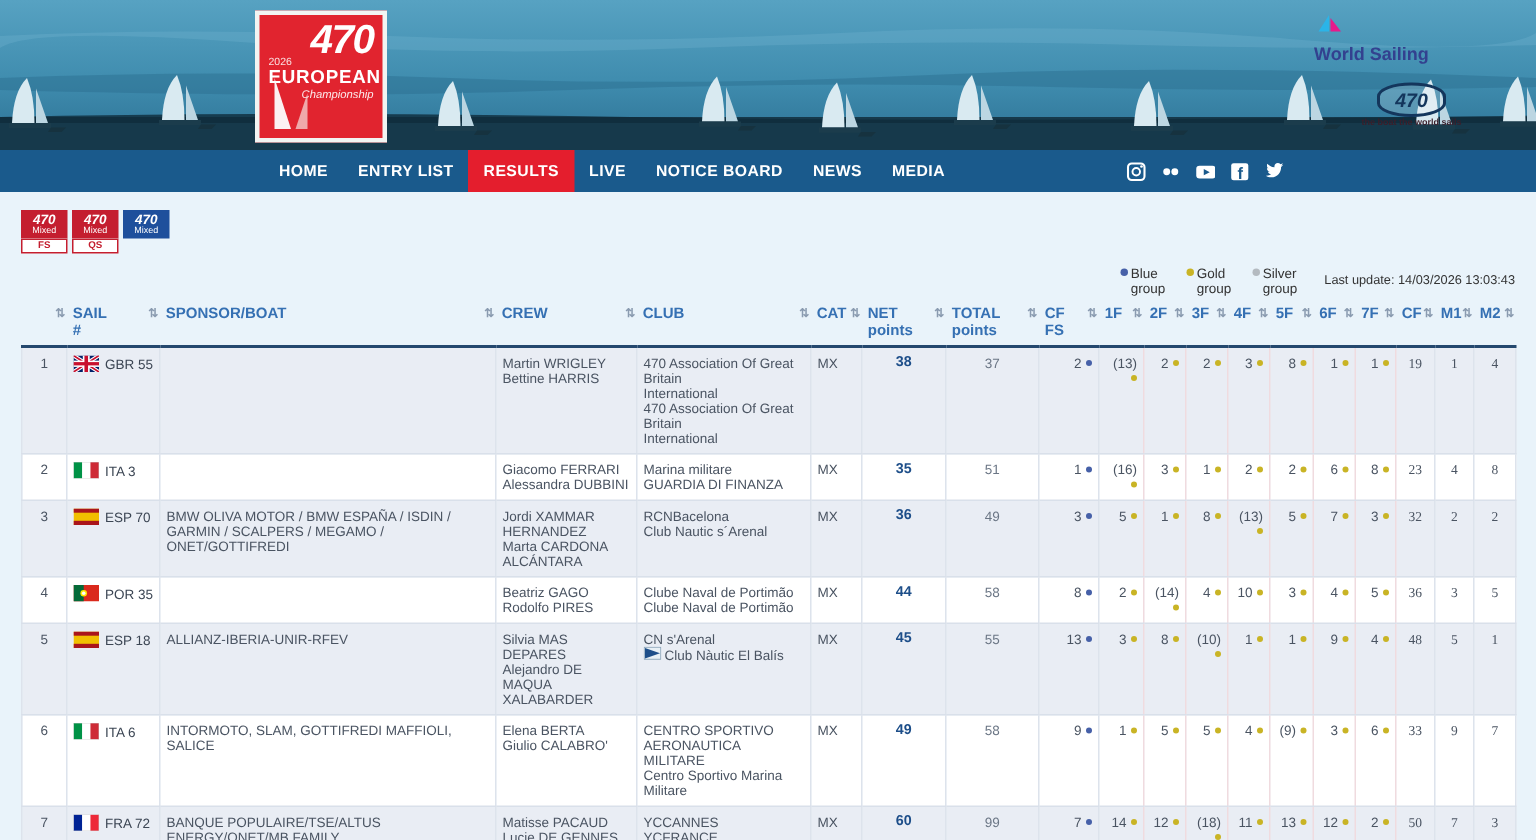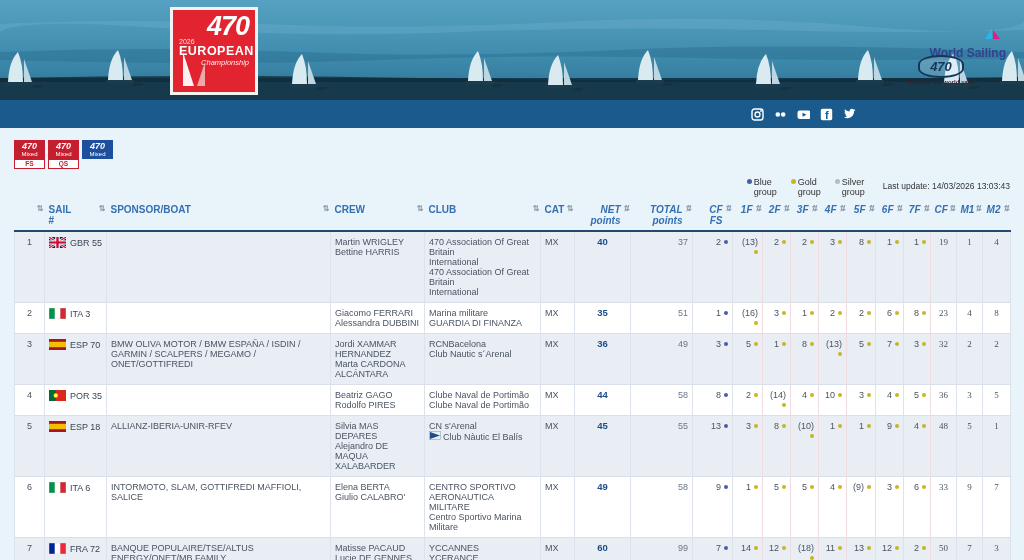--- a/index.html
+++ b/index.html
@@ -12,21 +12,21 @@
   .event-logo { position:absolute; left:170px; top:7px; width:88px; height:88px;
     background:#e1242f; border:3px solid #f2f4f2; color:#fff; padding:4px 6px; }
   .event-logo .num { font-size:27px; font-weight:bold; font-style:italic; text-align:right; line-height:24px; letter-spacing:-1px;}
   .event-logo .yr { font-size:7px; opacity:.85; }
   .event-logo .ttl { font-size:12.5px; font-weight:bold; letter-spacing:.5px; line-height:13px;}
   .event-logo .sub { font-size:7.5px; font-style:italic; text-align:right; opacity:.9;}
   .event-logo .sail { position:absolute; left:10px; bottom:6px; width:0; height:0;
     border-left:11px solid #fdfdfd; border-top:34px solid transparent; opacity:.95;}
   .event-logo .sail2 { position:absolute; left:24px; bottom:6px; width:0; height:0;
     border-right:8px solid #f3c9c9; border-top:24px solid transparent; opacity:.8;}
-  .ws-logo { position:absolute; left:876px; top:26px; width:130px; text-align:right; }
+  .ws-logo { position:absolute; left:876px; top:8px; width:130px; text-align:left; }
   .ws-logo .txt { color:#33418f; font-size:12px; font-weight:bold; margin-top:1px; }
   .class-logo { position:absolute; left:893px; top:55px; width:96px; text-align:center; color:#14365c;}
   .class-logo .ring { display:inline-block; border:2px solid #14365c; border-radius:50%/40%;
      padding:2px 10px; font-size:13px; font-weight:bold; font-style:italic; background:rgba(255,255,255,.18);}
   .class-logo .tag { font-size:6px; margin-top:1px; color:#3b1f2b; font-weight:bold;}
 
   
   .navbar { height:28px; background:#1a5a8c; display:flex; align-items:stretch; }
   .nav-items { display:flex; margin-left:176px; }
   .nav-item { display:flex; align-items:center; padding:0 10px; color:#fff;
@@ -52,32 +52,32 @@
   .legend { margin-left:auto; display:flex; align-items:flex-start; gap:14px; }
   .lg-item { display:flex; align-items:flex-start; font-size:9px; color:#333; line-height:10px;}
   .lg-dot { width:5px; height:5px; border-radius:50%; margin:2px 2px 0 0; }
   .last-update { font-size:8.5px; color:#333; margin-left:18px; margin-top:4px;}
 
   
   table { border-collapse:collapse; table-layout:fixed; width:996px; }
   th { color:#3570b3; font-size:10px; font-weight:bold; text-align:left;
        padding:3px 10px 4px 4px; vertical-align:top; position:relative; line-height:11px;
        white-space:pre-line; border-bottom:2px solid #24486e; }
-  th.c { text-align:right;font-style:italic; }
+  th.c { text-align:left; }
   .sort-icon { position:absolute; top:2px; right:1px; font-size:8px; color:#8a9bb0; cursor:pointer;}
   td { font-size:9px; color:#4a5462; vertical-align:top; padding:5px 4px;
        border-right:1px solid #dde3ec; border-bottom:1px solid #d9e0ea; line-height:10px; }
   tr.odd td { background:#e9edf4; }
   tr.even td { background:#ffffff; }
   td.first { border-left:1px solid #dde3ec; text-align:center; }
   td.race { border-right:1px solid #f0dbdf; text-align:right; white-space:pre-line; }
   td.num { text-align:right; }
   td.ctr { text-align:center;font-family:Liberation Serif, serif; }
   td.net { text-align:center; font-weight:bold; color:#1d4e89; font-size:9.5px; }
-  td.total { text-align:right; color:#6b7685; }
+  td.total { text-align:center; color:#6b7685; }
   .dot { display:inline-block; width:4px; height:4px; border-radius:50%; margin-left:3px; vertical-align:1px;}
   .flag { display:inline-block; vertical-align:-2px; margin-right:4px; }
   .sail-code { font-size:9px; color:#3c4654; }
   .burgee { margin-right:2px; }
 </style>
 </head>
 <body>
 
 <div class="hero">
   <svg class="bg" width="1024" height="100">
@@ -128,20 +128,29 @@
     <div class="txt">World Sailing</div>
   </div>
 
   <div class="class-logo">
     <span class="ring">470</span>
     <div class="tag">the boat the world sails</div>
   </div>
 </div>
 
 <div class="navbar">
+  <div class="nav-items">
+      <div class="nav-item">HOME</div>
+      <div class="nav-item">ENTRY LIST</div>
+      <div class="nav-item active">RESULTS</div>
+      <div class="nav-item">LIVE</div>
+      <div class="nav-item">NOTICE BOARD</div>
+      <div class="nav-item">NEWS</div>
+      <div class="nav-item">MEDIA</div>
+    </div>
   <div class="social">
       <span class="sicon">
         <svg width="13" height="13">
           <rect x="1" y="1" width="11" height="11" rx="2.5" fill="none" stroke="#fff" stroke-width="1.4"></rect>
           <circle cx="6.5" cy="6.5" r="2.5" fill="none" stroke="#fff" stroke-width="1.3"></circle>
           <circle cx="10" cy="3" r="0.9" fill="#fff"></circle>
         </svg>
       </span>
       <span class="sicon">
         <svg width="13" height="13">
@@ -269,21 +278,21 @@
               <path d="M0,0 L17,11 M17,0 L0,11" stroke="#C8102E" stroke-width="1.1"></path>
               <rect x="6.2" width="4.6" height="11" fill="#fff"></rect>
               <rect y="3.4" width="17" height="4.2" fill="#fff"></rect>
               <rect x="7.3" width="2.4" height="11" fill="#C8102E"></rect>
               <rect y="4.4" width="17" height="2.2" fill="#C8102E"></rect>
             </svg><span class="sail-code">GBR 55</span></td>
           <td></td>
           <td>Martin WRIGLEY<br>Bettine HARRIS</td>
           <td>470 Association Of Great Britain<br>International<br>470 Association Of Great Britain<br>International</td>
           <td>MX</td>
-          <td class="net">40</td>
+          <td class="net">38</td>
           <td class="total">37</td>
           <td class="num">2<span class="dot" style="background:#4660a8"></span></td>
           <td class="race">(13)<span class="dot" style="background:#c9b425"></span></td>
           <td class="race">2<span class="dot" style="background:#c9b425"></span></td>
           <td class="race">2<span class="dot" style="background:#c9b425"></span></td>
           <td class="race">3<span class="dot" style="background:#c9b425"></span></td>
           <td class="race">8<span class="dot" style="background:#c9b425"></span></td>
           <td class="race">1<span class="dot" style="background:#c9b425"></span></td>
           <td class="race">1<span class="dot" style="background:#c9b425"></span></td>
           <td class="ctr">19</td>

